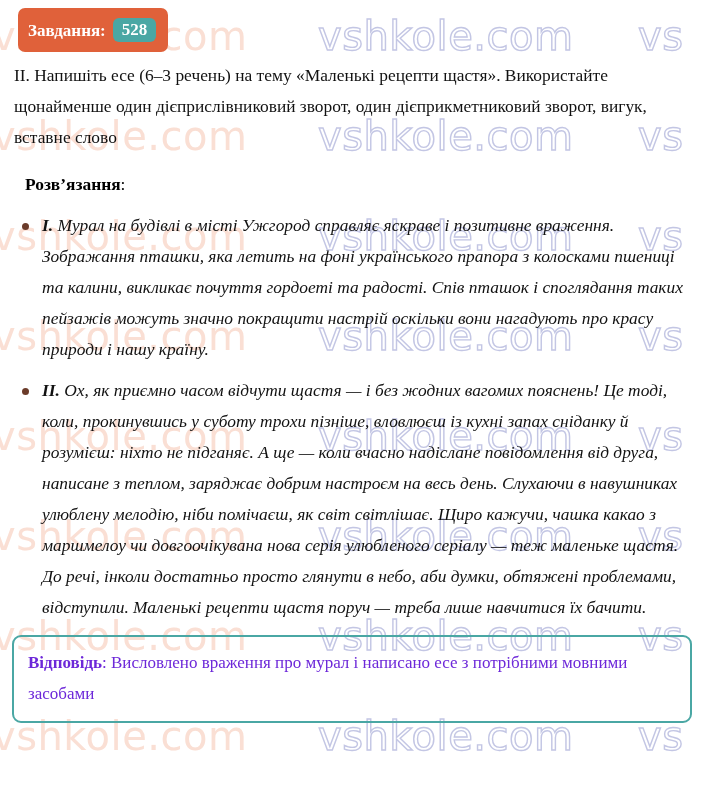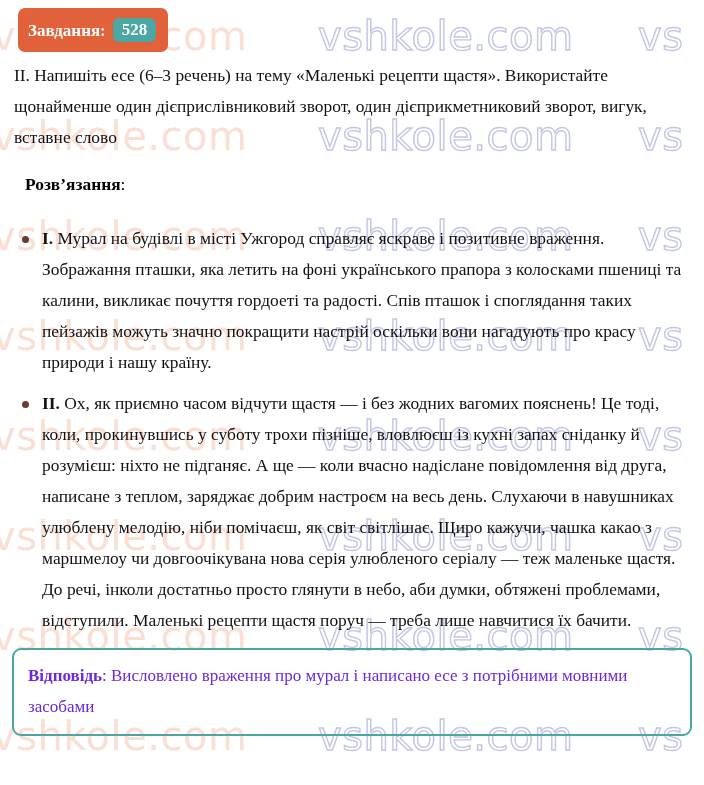--- a/index.html
+++ b/index.html
@@ -101,22 +101,23 @@
     line-height: 31px;
     font-weight: bold;
   }
   .rozv-head .plain {
     font-weight: normal;
   }
 
   
   ul.solution {
     list-style: none;
-    margin: 23px 0 0 0;
+    margin: 10px 0 0 0;
     padding: 0 8px 0 42px;
+    font-style: italic;
   }
   ul.solution > li {
     position: relative;
     font-size: 17.4px;
     line-height: 31px;
     margin-bottom: 10px;
     color: #111111;
   }
   ul.solution > li::before {
     content: "";

